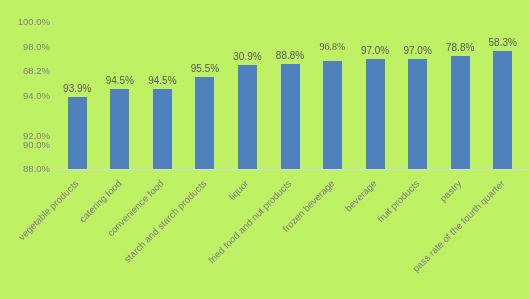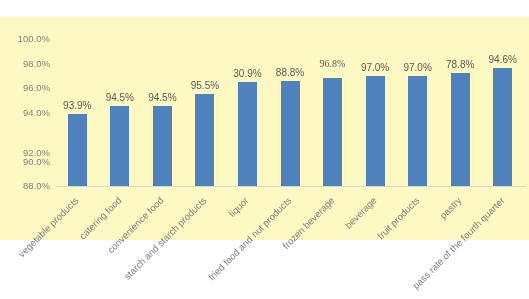--- a/index.html
+++ b/index.html
@@ -13,23 +13,22 @@
     font-family: "Liberation Sans", sans-serif;
     overflow: hidden;
     position: relative;
   }
 
   #chart-root {
     position: absolute;
     left: 0;
     top: 0;
     width: 529px;
-    height: 223px;
-    background: #fef9c3;
-    margin-top: 17px;
+    height: 299px;
+    background: #bef264;
   }
 
   
   .y-axis {
     position: absolute;
     left: 0;
     top: 0;
     width: 56px;
     height: 299px;
   }
@@ -98,21 +97,21 @@
   }
 </style>
 </head>
 <body>
 
 <div id="chart-root">
 
   <div class="y-axis">
       <div class="y-tick" style="top: 22px; color: rgb(128, 128, 128);">100.0%</div>
       <div class="y-tick" style="top: 46.5px; color: rgb(128, 128, 128);">98.0%</div>
-      <div class="y-tick" style="top: 71px; color: rgb(128, 128, 128);">96.0%</div>
+      <div class="y-tick" style="top: 71px; color: rgb(128, 128, 128);">68.2%</div>
       <div class="y-tick" style="top: 95.5px; color: rgb(128, 128, 128);">94.0%</div>
       <div class="y-tick" style="top: 136px; color: rgb(128, 128, 128);">92.0%</div>
       <div class="y-tick" style="top: 144.5px; color: rgb(128, 128, 128);">90.0%</div>
       <div class="y-tick" style="top: 169px; color: rgb(128, 128, 128);">88.0%</div>
     </div>
 
   <div class="plot">
       <div class="bar" title="vegetable products 93.9%" style="left: 11.7727px; width: 19px; height: 72.275px; background: rgb(79, 129, 189);"></div>
       <div class="bar-label" style="left: 21.2727px; top: 60.725px; color: rgb(89, 89, 89);">93.9%</div>
       <div class="bar" title="catering food 94.5%" style="left: 54.3182px; width: 19px; height: 79.625px; background: rgb(79, 129, 189);"></div>
@@ -127,21 +126,21 @@
       <div class="bar-label" style="left: 234px; top: 27.65px; color: rgb(89, 89, 89);">88.8%</div>
       <div class="bar" title="frozen beverage 96.8%" style="left: 267.045px; width: 19px; height: 107.8px; background: rgb(79, 129, 189);"></div>
       <div class="bar-label" style="left: 276.545px; top: 19px; color: rgb(89, 89, 89); font-family: Liberation Serif, serif;">96.8%</div>
       <div class="bar" title="beverage 97.0%" style="left: 309.591px; width: 19px; height: 110.25px; background: rgb(79, 129, 189);"></div>
       <div class="bar-label" style="left: 319.091px; top: 22.75px; color: rgb(89, 89, 89);">97.0%</div>
       <div class="bar" title="fruit products 97.0%" style="left: 352.136px; width: 19px; height: 110.25px; background: rgb(79, 129, 189);"></div>
       <div class="bar-label" style="left: 361.636px; top: 22.75px; color: rgb(89, 89, 89);">97.0%</div>
       <div class="bar" title="pastry 97.2%" style="left: 394.682px; width: 19px; height: 112.7px; background: rgb(79, 129, 189);"></div>
       <div class="bar-label" style="left: 404.182px; top: 20.3px; color: rgb(89, 89, 89);">78.8%</div>
       <div class="bar" title="pass rate of the fourth quarter 97.6%" style="left: 437.227px; width: 19px; height: 117.6px; background: rgb(79, 129, 189);"></div>
-      <div class="bar-label" style="left: 446.727px; top: 15.4px; color: rgb(89, 89, 89);">94.6%</div>
+      <div class="bar-label" style="left: 446.727px; top: 15.4px; color: rgb(89, 89, 89);">58.3%</div>
     </div>
 
   <div class="axis-line"></div>
 
   <div class="cat-layer">
       <div class="cat-label" style="left: -322.727px; width: 400px; top: 8px; color: rgb(128, 128, 128);">vegetable products</div>
       <div class="cat-label" style="left: -280.182px; width: 400px; top: 8px; color: rgb(128, 128, 128);">catering food</div>
       <div class="cat-label" style="left: -237.636px; width: 400px; top: 8px; color: rgb(128, 128, 128);">convenience food</div>
       <div class="cat-label" style="left: -195.091px; width: 400px; top: 8px; color: rgb(128, 128, 128);">starch and starch products</div>
       <div class="cat-label" style="left: -152.545px; width: 400px; top: 8px; color: rgb(128, 128, 128);">liquor</div>

